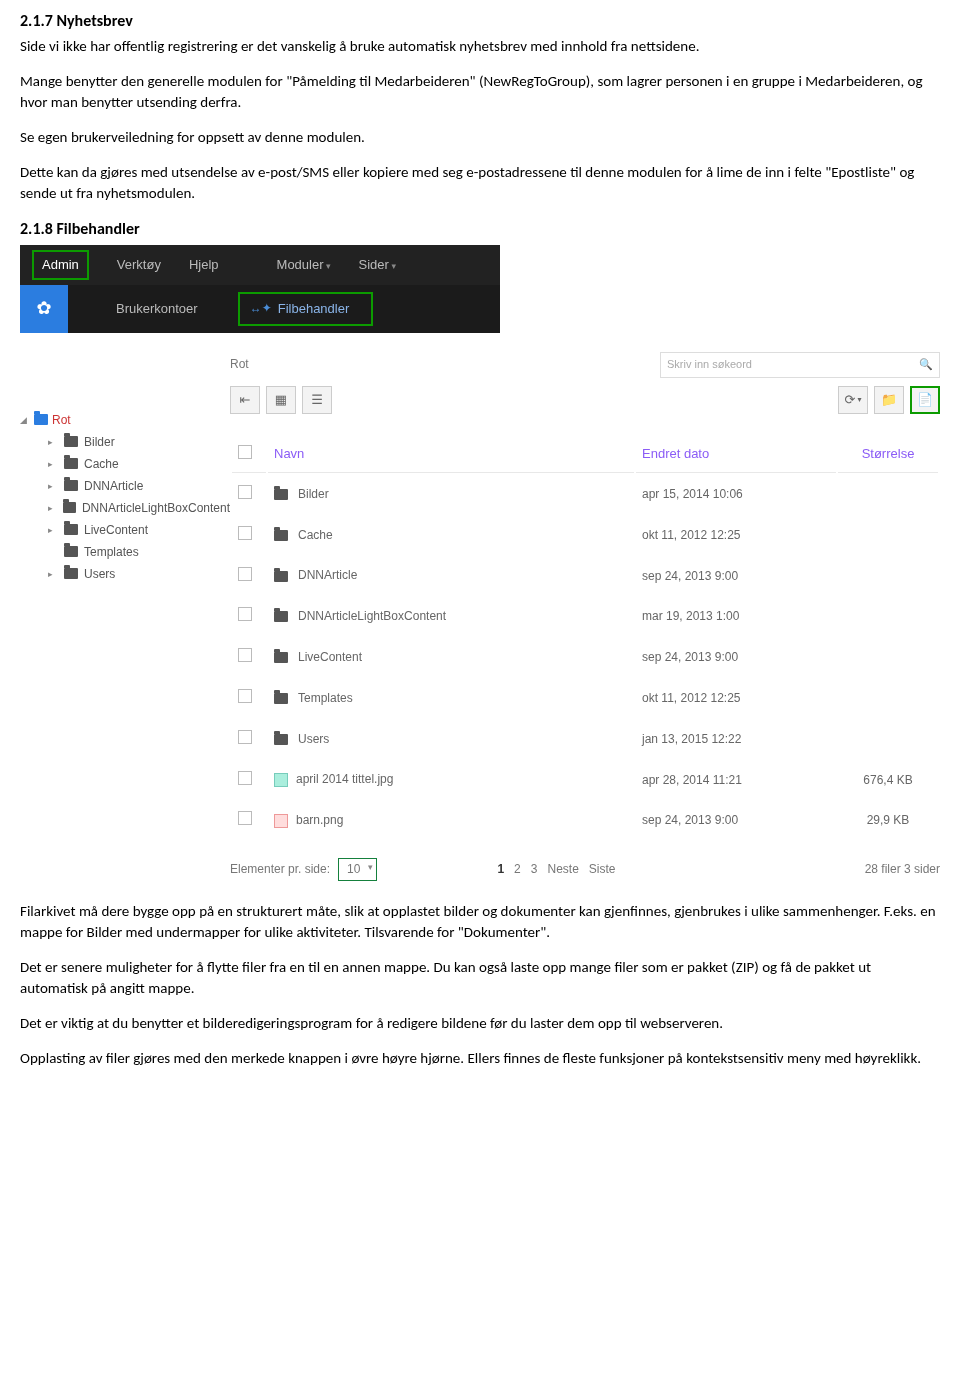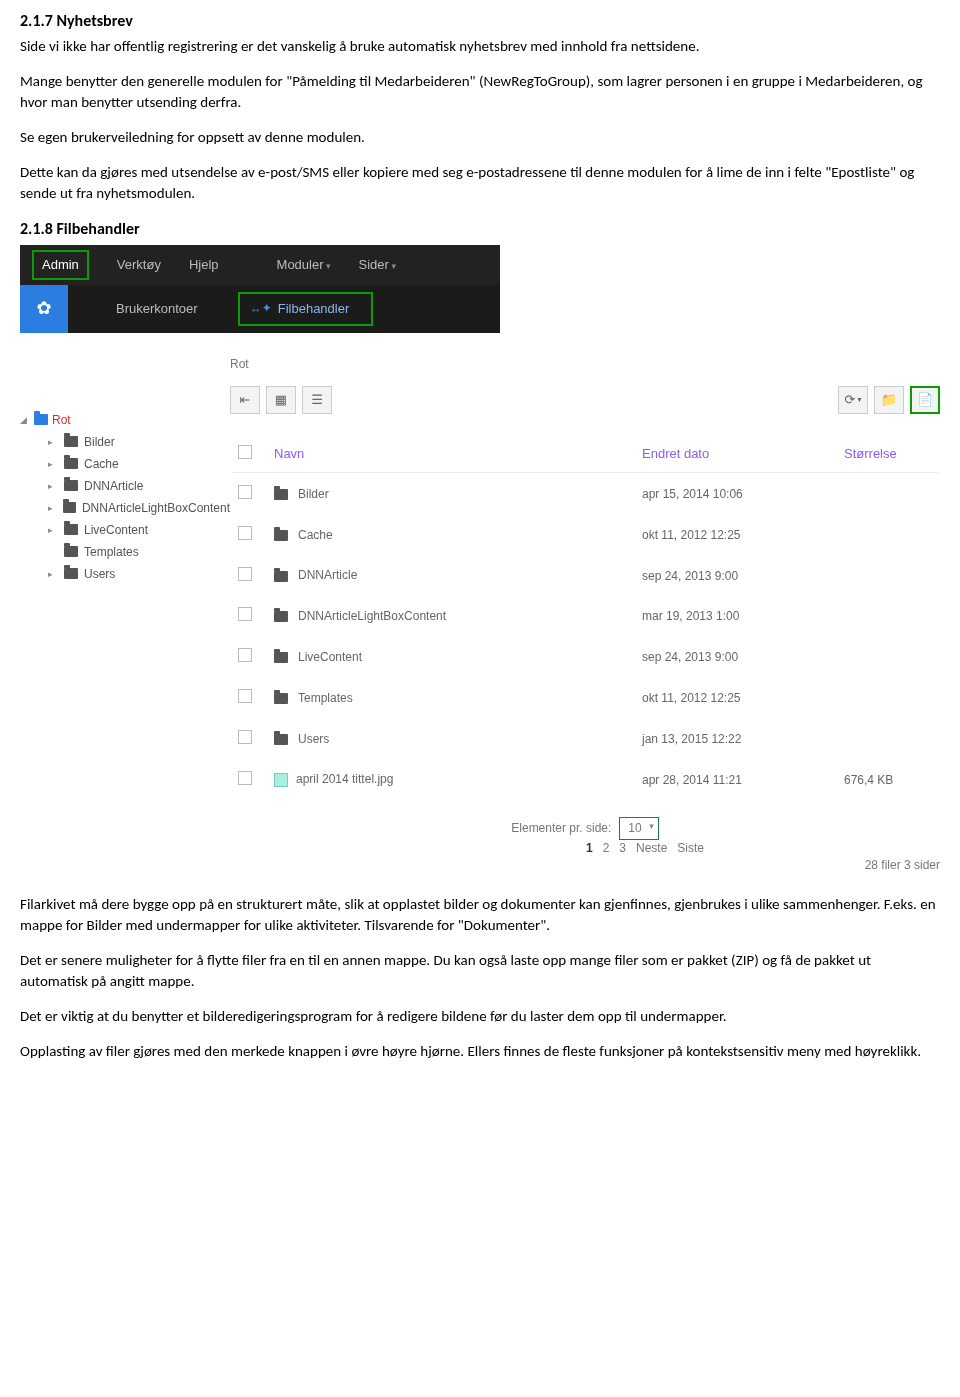--- a/index.html
+++ b/index.html
@@ -49,27 +49,27 @@
   .folder-ico.blue::before { background: #2b7de0; }
   
   
   .ftable { width: 100%; margin-top: 18px; }
   .ftable th { text-align: left; font-weight: 400; color: #8b5cf6; font-size: 13px; padding: 8px 6px; border-bottom: 1px solid #e8e8e8; }
   .ftable td { padding: 10px 6px; color: #666; font-size: 12px; }
   .ftable .chk { width: 14px; height: 14px; border: 1px solid #bbb; display: inline-block; }
   .ftable .col-chk { width: 34px; }
   .ftable .col-name { }
   .ftable .col-date { width: 200px; }
-  .ftable .col-size { width: 100px; text-align: left; }
+  .ftable .col-size { width: 100px; text-align: center; }
   .file-ico { width: 14px; height: 14px; display: inline-block; background: #8c8; border: 1px solid #7a7; vertical-align: middle; margin-right: 8px; }
   .file-ico.img { background: #aed; border-color: #7cb; }
   .file-ico.png { background: #fdd; border-color: #e99; }
   .nm { vertical-align: middle; }
   
-  .fm-footer { display: flex; align-items: center; margin-top: 16px; font-size: 12px; color: #777; flex-direction: column; }
+  .fm-footer { display: flex; align-items: center; margin-top: 16px; font-size: 12px; color: #777; }
   .fm-footer .perpage { display: flex; align-items: center; gap: 8px; }
   .fm-footer .perpage .sel { border: 1px solid #15803d; padding: 2px 16px 2px 8px; position: relative; }
   .fm-footer .perpage .sel::after { content: "▾"; position: absolute; right: 4px; font-size: 9px; color: #888; }
   .fm-footer .pager { margin-left: 120px; display: flex; gap: 10px; }
   .fm-footer .pager .cur { font-weight: 700; color: #333; }
   .fm-footer .summary { margin-left: auto; }
 </style>
 </head>
 <body>
 
@@ -147,20 +147,24 @@
               <span class="folder-ico"></span>
               <span>Users</span>
             </div>
           </div>
       </div>
     </div>
 
     <div class="fm-main">
       <div class="fm-header-row">
         <span class="fm-rot-label">Rot</span>
+        <div class="fm-search">
+          <span class="ph">Skriv inn søkeord</span>
+          <span style="color:#888">🔍</span>
+        </div>
       </div>
       <div class="fm-toolbar">
         <div class="fm-tb-left">
           <div class="tb-btn">
               <span>⇤</span>
             </div>
           <div class="tb-btn">
               <span>▦</span>
             </div>
           <div class="tb-btn">
@@ -232,20 +236,26 @@
               <td class="col-name"><span class="folder-ico" style="margin-right: 10px; vertical-align: middle;"></span><span class="nm">Users</span></td>
               <td class="col-date">jan 13, 2015 12:22</td>
               <td class="col-size"></td>
             </tr>
             <tr>
               <td class="col-chk"><span class="chk"></span></td>
               <td class="col-name"><span class="file-ico img"></span><span class="nm">april 2014 tittel.jpg</span></td>
               <td class="col-date">apr 28, 2014 11:21</td>
               <td class="col-size">676,4 KB</td>
             </tr>
+            <tr>
+              <td class="col-chk"><span class="chk"></span></td>
+              <td class="col-name"><span class="file-ico png"></span><span class="nm">barn.png</span></td>
+              <td class="col-date">sep 24, 2013 9:00</td>
+              <td class="col-size">29,9 KB</td>
+            </tr>
           </tbody>
       </table>
 
       <div class="fm-footer">
         <div class="perpage">
           <span>Elementer pr. side:</span>
           <span class="sel">10</span>
         </div>
         <div class="pager">
           <span class="cur">1</span>
@@ -258,14 +268,14 @@
       </div>
     </div>
   </div>
 </div>
 
 <div class="section-spacer"></div>
 <div class="section-spacer"></div>
 
 <p>Filarkivet må dere bygge opp på en strukturert måte, slik at opplastet bilder og dokumenter kan gjenfinnes, gjenbrukes i ulike sammenhenger. F.eks. en mappe for Bilder med undermapper for ulike aktiviteter. Tilsvarende for "Dokumenter".</p>
 <p>Det er senere muligheter for å flytte filer fra en til en annen mappe. Du kan også laste opp mange filer som er pakket (ZIP) og få de pakket ut automatisk på angitt mappe.</p>
-<p>Det er viktig at du benytter et bilderedigeringsprogram for å redigere bildene før du laster dem opp til undermapper.</p>
+<p>Det er viktig at du benytter et bilderedigeringsprogram for å redigere bildene før du laster dem opp til webserveren.</p>
 <p>Opplasting av filer gjøres med den merkede knappen i øvre høyre hjørne. Ellers finnes de fleste funksjoner på kontekstsensitiv meny med høyreklikk.</p>
 
 </body></html>

